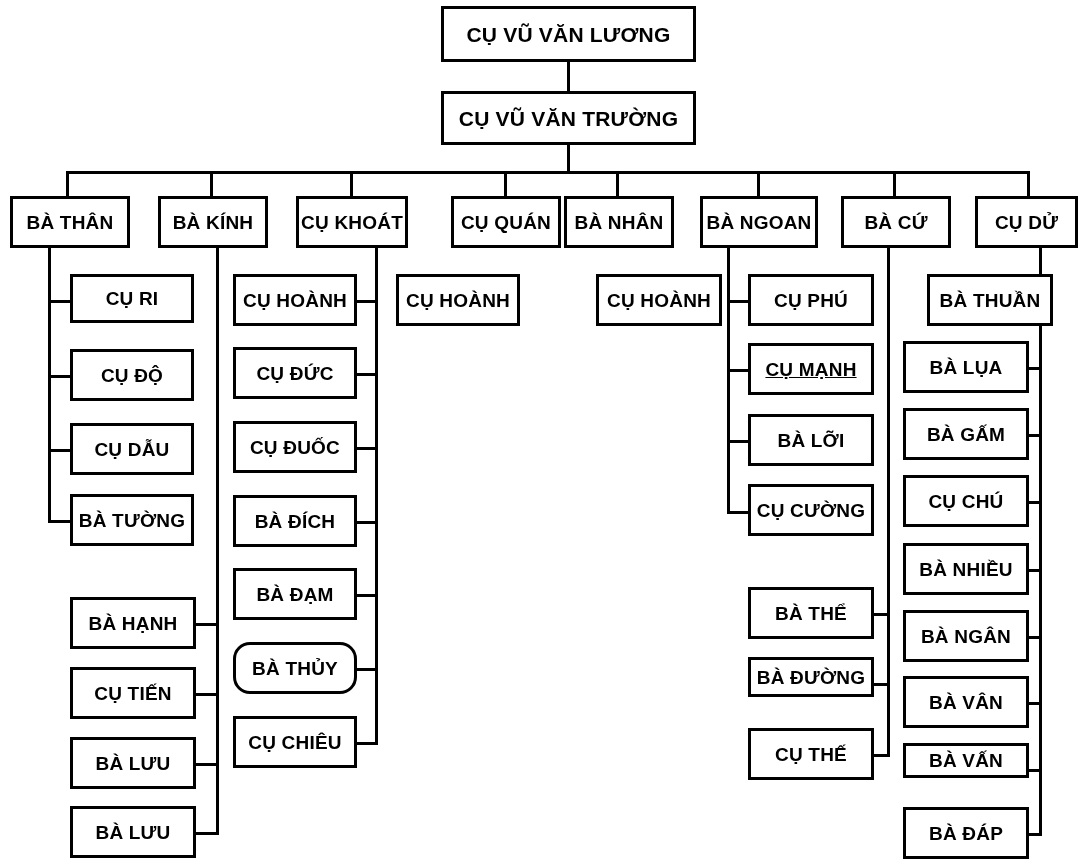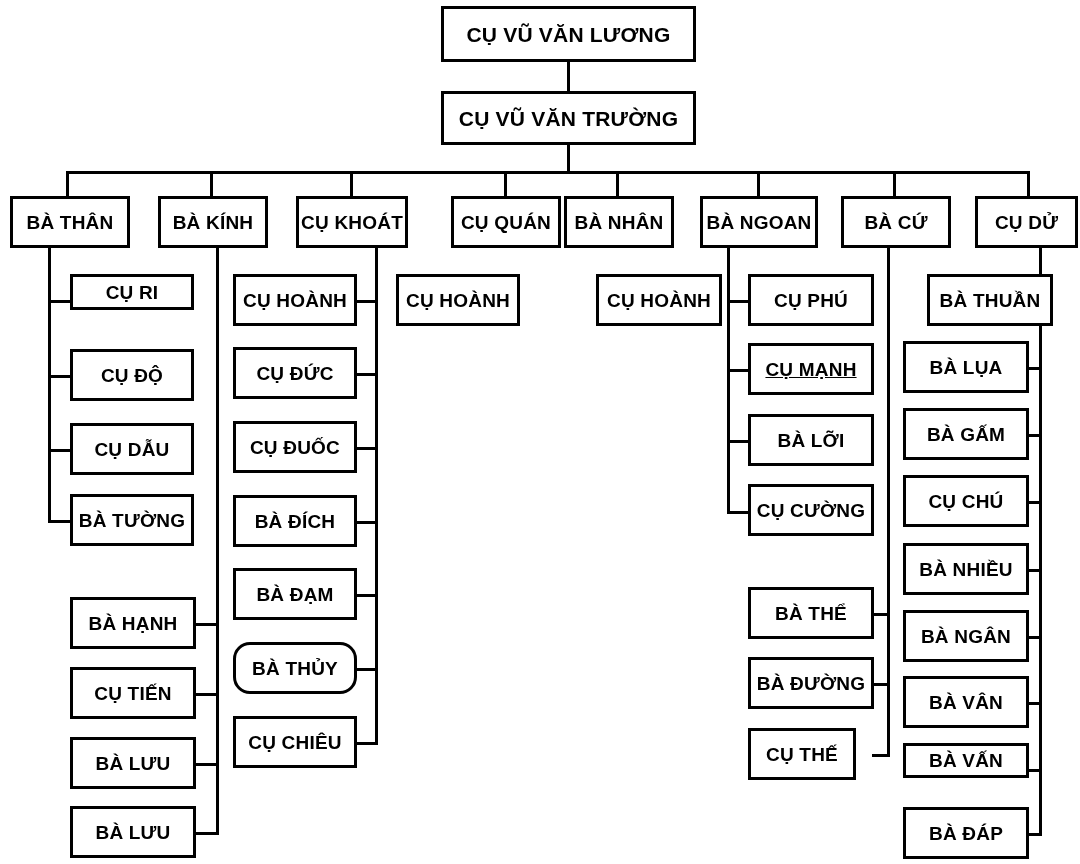--- a/index.html
+++ b/index.html
@@ -93,21 +93,21 @@
   <div class="node gen3-node" style="left:975px; top:196px; width:103px; height:52px;">
     <span class="label">CỤ DỬ</span>
   </div>
 
   <div class="line" style="left:48px; top:248px; width:3px; height:275px;"></div>
   <div class="line" style="left:48px; top:300px; width:24px; height:3px;"></div>
   <div class="line" style="left:48px; top:375px; width:24px; height:3px;"></div>
   <div class="line" style="left:48px; top:449px; width:24px; height:3px;"></div>
   <div class="line" style="left:48px; top:520px; width:24px; height:3px;"></div>
 
-  <div class="node leaf-node" style="left:70px; top:274px; width:124px; height:36px;">
+  <div class="node leaf-node" style="left:70px; top:274px; width:124px; height:49px;">
     <span class="label">CỤ RI</span>
   </div>
   <div class="node leaf-node" style="left:70px; top:349px; width:124px; height:52px;">
     <span class="label">CỤ ĐỘ</span>
   </div>
   <div class="node leaf-node" style="left:70px; top:423px; width:124px; height:52px;">
     <span class="label">CỤ DẪU</span>
   </div>
   <div class="node leaf-node" style="left:70px; top:494px; width:124px; height:52px;">
     <span class="label">BÀ TƯỜNG</span>
@@ -191,24 +191,24 @@
   </div>
 
   <div class="line" style="left:887px; top:248px; width:3px; height:508px;"></div>
   <div class="line" style="left:872px; top:613px; width:18px; height:3px;"></div>
   <div class="line" style="left:872px; top:683px; width:18px; height:3px;"></div>
   <div class="line" style="left:872px; top:754px; width:18px; height:3px;"></div>
 
   <div class="node leaf-node" style="left:748px; top:587px; width:126px; height:52px;">
     <span class="label">BÀ THỂ</span>
   </div>
-  <div class="node leaf-node" style="left:748px; top:657px; width:126px; height:52px;">
+  <div class="node leaf-node" style="left:748px; top:657px; width:126px; height:40px;">
     <span class="label">BÀ ĐƯỜNG</span>
   </div>
-  <div class="node leaf-node" style="left:748px; top:728px; width:108px; height:52px;">
+  <div class="node leaf-node" style="left:748px; top:728px; width:126px; height:52px;">
     <span class="label">CỤ THẾ</span>
   </div>
 
   <div class="line" style="left:1039px; top:248px; width:3px; height:587px;"></div>
   <div class="line" style="left:1026px; top:300px; width:16px; height:3px;"></div>
   <div class="line" style="left:1026px; top:367px; width:16px; height:3px;"></div>
   <div class="line" style="left:1026px; top:434px; width:16px; height:3px;"></div>
   <div class="line" style="left:1026px; top:501px; width:16px; height:3px;"></div>
   <div class="line" style="left:1026px; top:569px; width:16px; height:3px;"></div>
   <div class="line" style="left:1026px; top:636px; width:16px; height:3px;"></div>

